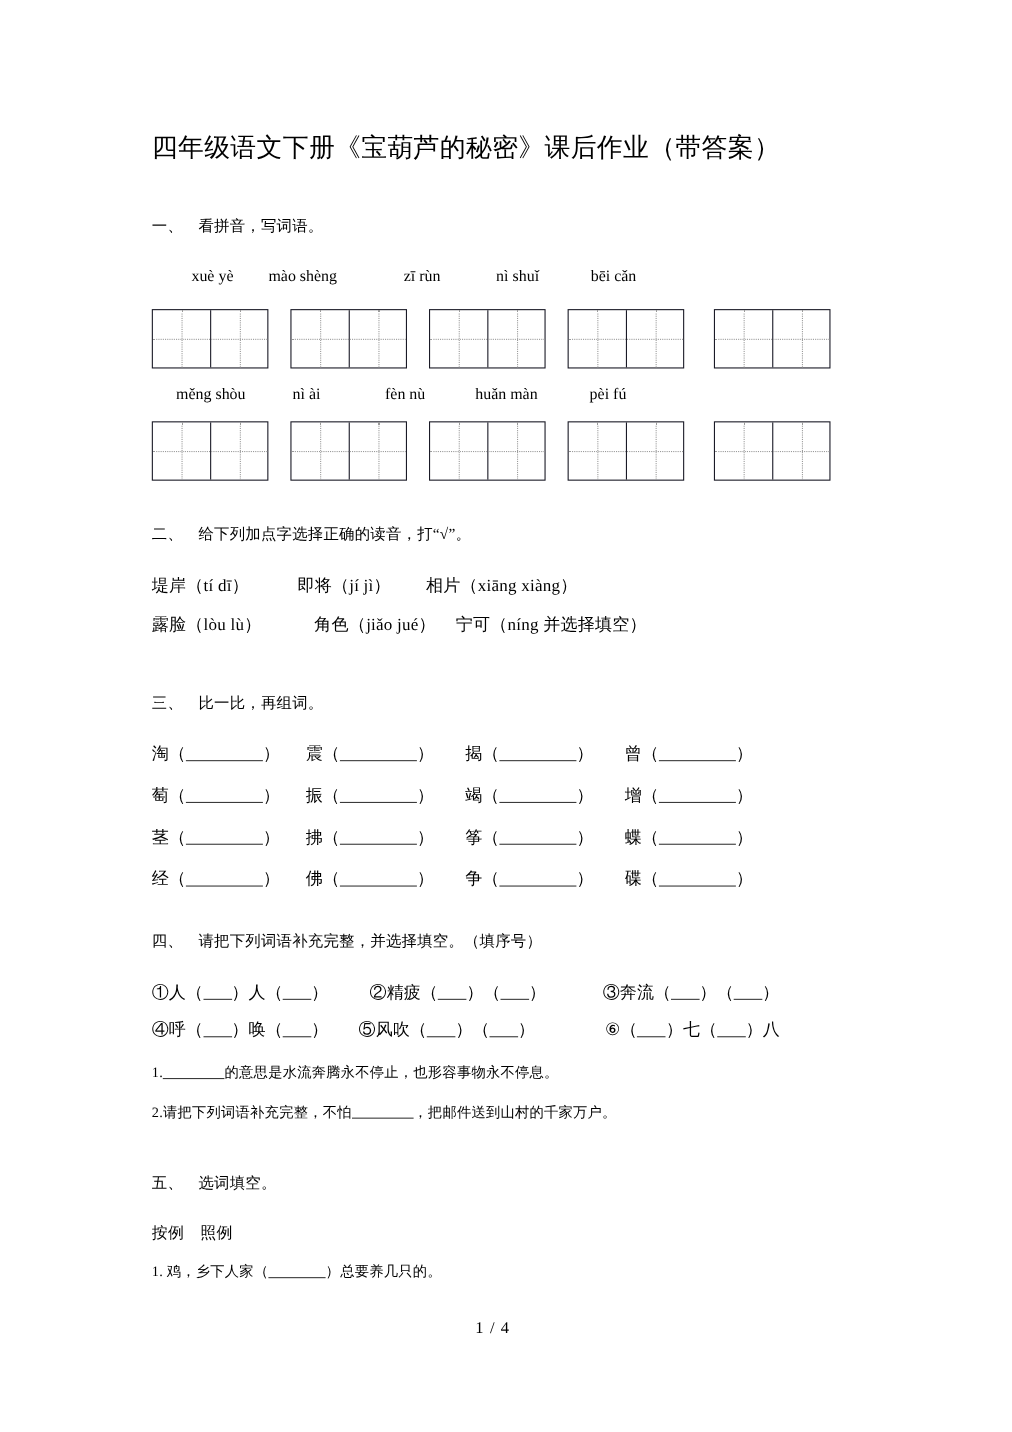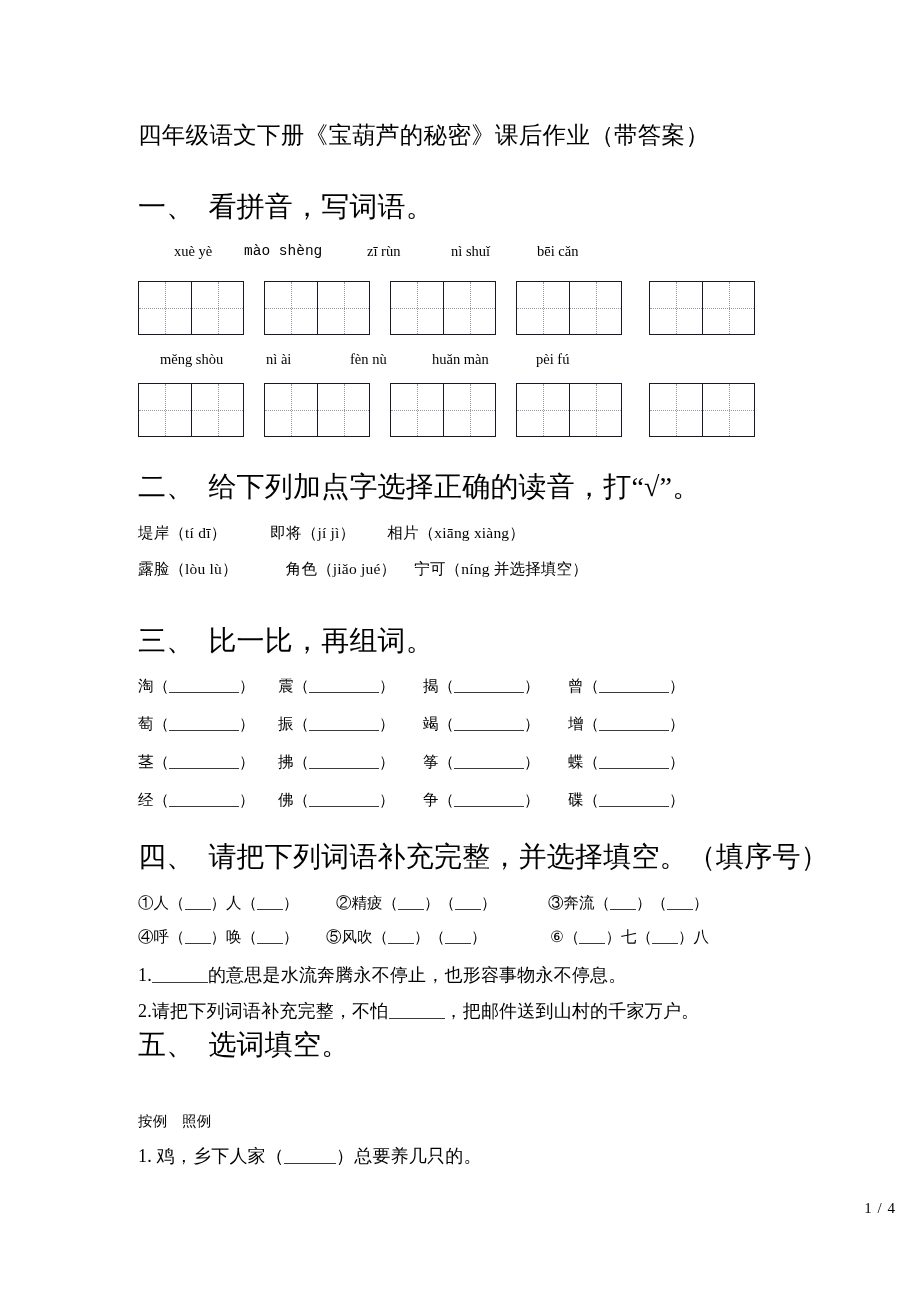--- a/index.html
+++ b/index.html
@@ -39,37 +39,37 @@
     line-height: 34px;
     letter-spacing: 0.3px;
     white-space: nowrap;
     color: #000;
   }
 
   
   .sec-head {
     position: absolute;
     left: 0;
-    font-size: 28px;
+    font-size: 14px;
     line-height: 30px;
     white-space: nowrap;
     letter-spacing: 0.2px;
   }
   .sec-head .num { margin-right: 2px; }
   .sec-head .gap { display: inline-block; width: 12px; }
 
   
   .line {
     position: absolute;
     font-size: 15.5px;
     line-height: 22px;
     white-space: nowrap;
     letter-spacing: 0.2px;
   }
-  .line.sm { font-size: 18px; }
+  .line.sm { font-size: 13px; }
 
   
   .pinyin-row { position: absolute; left: 0; width: 660px; height: 20px; }
   .pinyin-row span {
     position: absolute;
     font-size: 14.5px;
     line-height: 20px;
     white-space: nowrap;
   }
 
@@ -134,40 +134,40 @@
     line-height: 26px;
     white-space: nowrap;
   }
 
   
   .footer {
     position: absolute;
     left: 0;
     top: 1200px;
     width: 896px;
-    text-align: right;
+    text-align: center;
     font-size: 15px;
     letter-spacing: 1px;
   }
 </style>
 </head>
 <body>
 
 <div class="page">
   <div class="content">
 
     <div class="doc-title">四年级语文下册《宝葫芦的秘密》课后作业（带答案）</div>
 
     <div class="sec-head" style="top:192px;">
       <span class="num">一、</span><span class="gap"></span><span>看拼音，写词语。</span>
     </div>
 
     <div class="pinyin-row" style="top:241px;">
       <span style="left:36px;font-family:Liberation Serif, serif;">xuè yè</span>
-      <span style="left:106px;font-family:Liberation Mono, monospace;">mào shèng</span>
+      <span style="left:106px;">mào shèng</span>
       <span style="left:229px;text-align:center;">zī rùn</span>
       <span style="left:313px;">nì shuǐ</span>
       <span style="left:399px;text-align:center;">bēi cǎn</span>
     </div>
 
     <div class="grid-row" style="top:281px;">
       <div class="tzg" style="left:0px;">
           <div class="cell"></div>
           <div class="cell"></div>
         </div>
@@ -292,21 +292,21 @@
     </div>
 
     <div class="line sm" style="left:0px; top:964px;">
       <span>1.</span><span class="blank w56"></span><span>的意思是水流奔腾永不停止，也形容事物永不停息。</span>
     </div>
 
     <div class="line sm" style="left:0px; top:1000px;">
       <span>2.</span><span>请把下列词语补充完整，不怕</span><span class="blank w56"></span><span>，把邮件送到山村的千家万户。</span>
     </div>
 
-    <div class="sec-head" style="top:1032px;font-family:Liberation Mono, monospace;">
+    <div class="sec-head" style="top:1062px;font-family:Liberation Mono, monospace;">
       <span class="num">五、</span><span class="gap"></span><span>选词填空。</span>
     </div>
 
     <div class="line sm" style="left:0px; top:1110px; font-size:14.5px;">按例　照例</div>
 
     <div class="line sm" style="left:0px; top:1145px;text-align:right;">
       <span>1.</span>
       <span>鸡，乡下人家（</span><span class="blank w52"></span><span>）总要养几只的。</span>
     </div>
 

